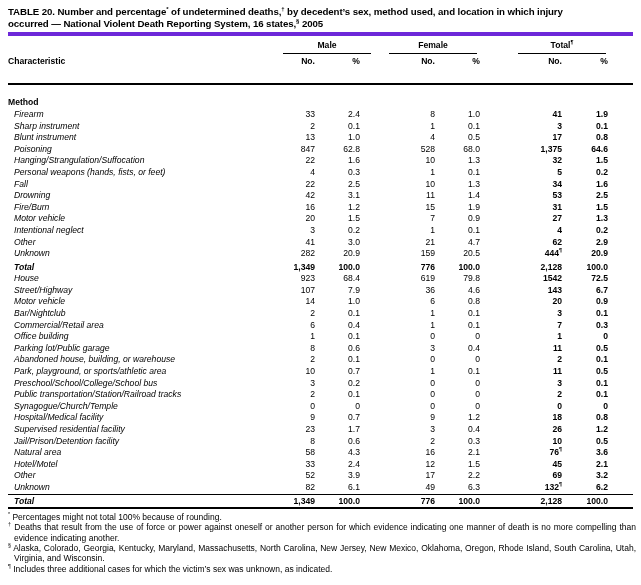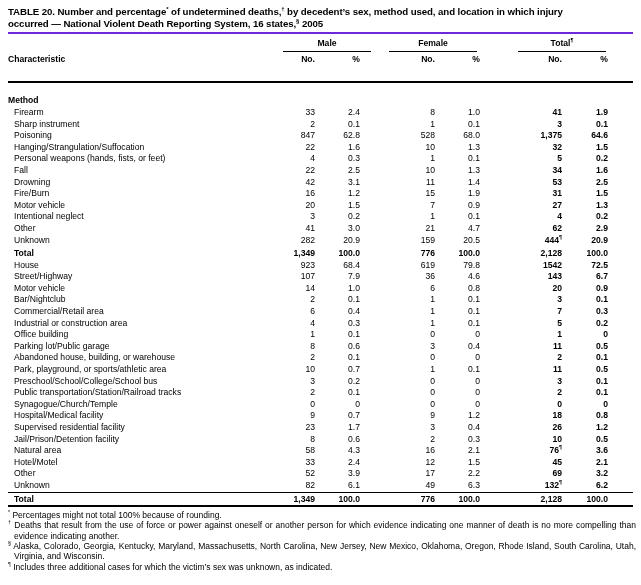--- a/index.html
+++ b/index.html
@@ -9,21 +9,21 @@
     font-family: "Liberation Sans", "DejaVu Sans", sans-serif;
     color: #000;
   }
   .page { padding: 6px 8px 0 8px; width: 641px; }
 
   
   .title { font-weight: bold; font-size: 9.7px; line-height: 11.6px; letter-spacing: -0.1px; margin-bottom: 3px; }
   .title sup, .grp sup, td sup, .fn sup { font-size: 0.62em; vertical-align: super; line-height: 0; }
 
   
-  table { border-collapse: collapse; table-layout: fixed; width: 625px; border-top: 2px solid #6d28d9; border-bottom: 2px solid #000; }
+  table { border-collapse: collapse; table-layout: fixed; width: 625px; border-top: 4px solid #6d28d9; border-bottom: 2px solid #000; }
   col.c-label  { width: 275px; }
   col.c-m-no   { width: 32px; }
   col.c-m-pct  { width: 45px; }
   col.c-f-no   { width: 75px; }
   col.c-f-pct  { width: 45px; }
   col.c-t-no   { width: 82px; }
   col.c-t-pct  { width: 71px; }
 
   th, td { font-size: 8.6px; line-height: 11.6px; padding: 0; white-space: nowrap; text-align: left; vertical-align: bottom; }
   .num { text-align: right; }
@@ -31,21 +31,21 @@
 
   thead th { font-weight: bold; }
   tr.grp-row th { padding-top: 4px; }
   .grp { display: block; border-bottom: 1px solid #000; padding-bottom: 1px; text-align: center; width: 88px; }
   .grp.g0 { margin: 0 auto; }
   .grp.g1 { margin-left: auto; margin-right: 3px; }
   .grp.g2 { margin-left: auto; margin-right: 27px; }
   tr.sub-row th { border-bottom: 2px solid #000; padding-top: 2px; padding-bottom: 16px; }
 
   tr.section-row td { font-weight: bold; padding-top: 12px; }
-  td.lbl { padding-left: 6px; }
+  td.lbl { padding-left: 6px; font-style: italic; }
   td.tot { font-weight: bold; }
   tr.total-row td { font-weight: bold; padding-top: 2px; }
   tr.final-total td { border-top: 1px solid #000; padding-top: 1px; }
 
   
   .footnotes { margin-top: 3px; width: 628px; }
   .fn { font-size: 8.5px; line-height: 10.3px; padding-left: 6px; text-indent: -6px; text-align: justify; }
 </style>
 </head>
 <body>
@@ -105,20 +105,29 @@
         <tr class="data-row">
           <td class="lbl">Sharp instrument</td>
           <td class="num">2</td>
           <td class="num">0.1</td>
           <td class="num">1</td>
           <td class="num">0.1</td>
           <td class="num tot">3</td>
           <td class="num tot pr">0.1</td>
         </tr>
         <tr class="data-row">
+          <td class="lbl">Blunt instrument</td>
+          <td class="num">13</td>
+          <td class="num">1.0</td>
+          <td class="num">4</td>
+          <td class="num">0.5</td>
+          <td class="num tot">17</td>
+          <td class="num tot pr">0.8</td>
+        </tr>
+        <tr class="data-row">
           <td class="lbl">Poisoning</td>
           <td class="num">847</td>
           <td class="num">62.8</td>
           <td class="num">528</td>
           <td class="num">68.0</td>
           <td class="num tot">1,375</td>
           <td class="num tot pr">64.6</td>
         </tr>
         <tr class="data-row">
           <td class="lbl">Hanging/Strangulation/Suffocation</td>
@@ -249,29 +258,20 @@
         <tr class="data-row">
           <td class="lbl">Commercial/Retail area</td>
           <td class="num">6</td>
           <td class="num">0.4</td>
           <td class="num">1</td>
           <td class="num">0.1</td>
           <td class="num tot">7</td>
           <td class="num tot pr">0.3</td>
         </tr>
         <tr class="data-row">
-          <td class="lbl">Industrial or construction area</td>
-          <td class="num">4</td>
-          <td class="num">0.3</td>
-          <td class="num">1</td>
-          <td class="num">0.1</td>
-          <td class="num tot">5</td>
-          <td class="num tot pr">0.2</td>
-        </tr>
-        <tr class="data-row">
           <td class="lbl">Office building</td>
           <td class="num">1</td>
           <td class="num">0.1</td>
           <td class="num">0</td>
           <td class="num">0</td>
           <td class="num tot">1</td>
           <td class="num tot pr">0</td>
         </tr>
         <tr class="data-row">
           <td class="lbl">Parking lot/Public garage</td>

